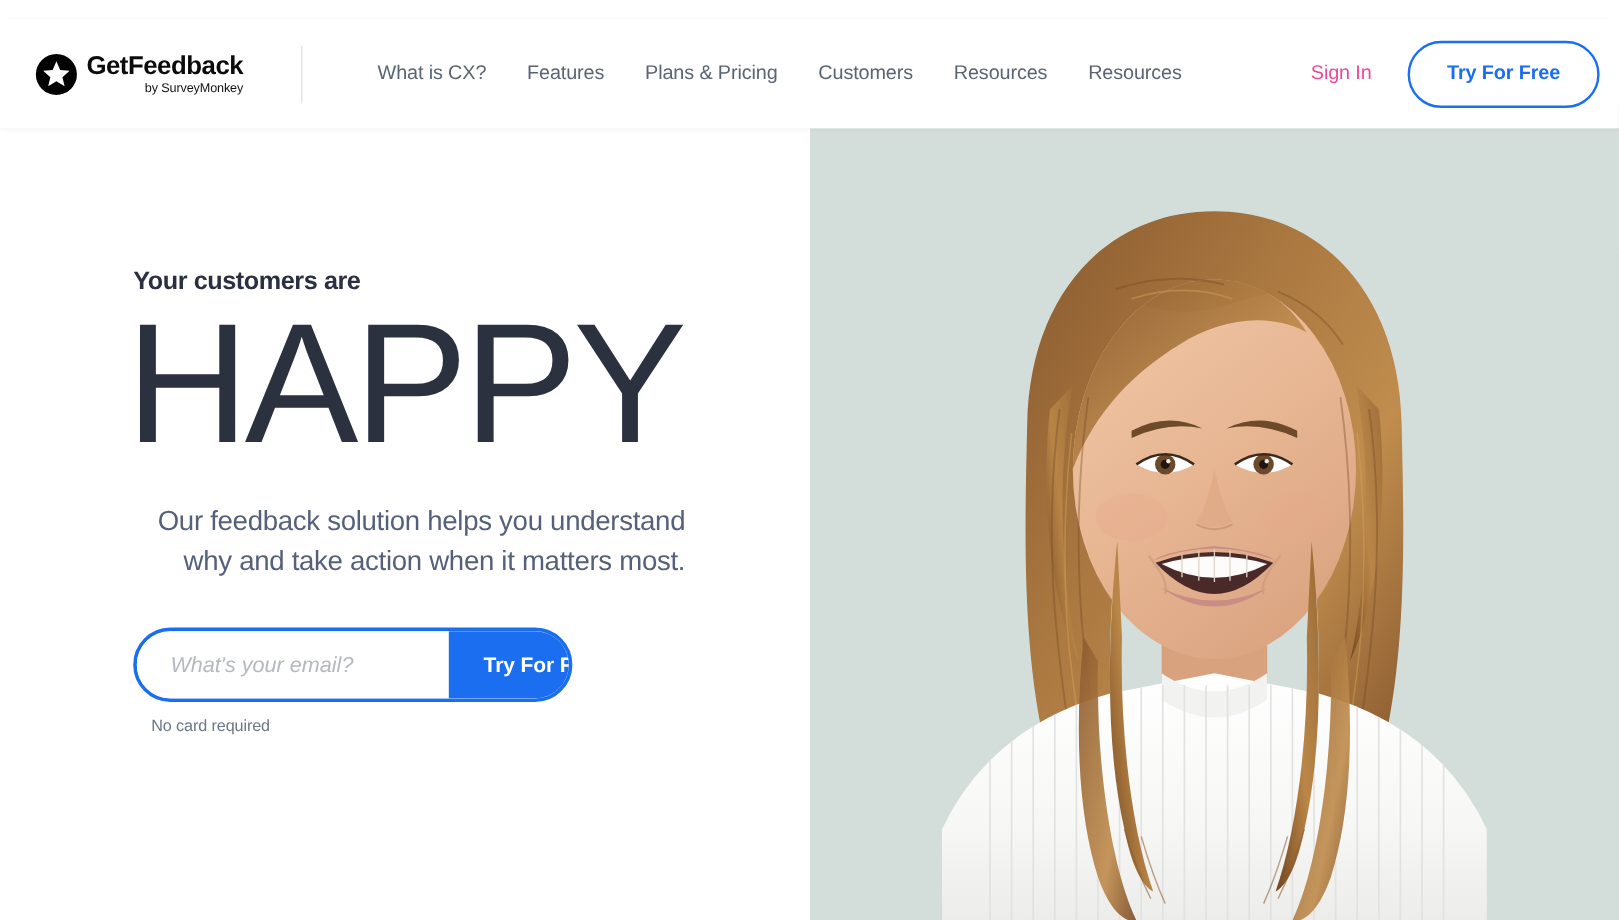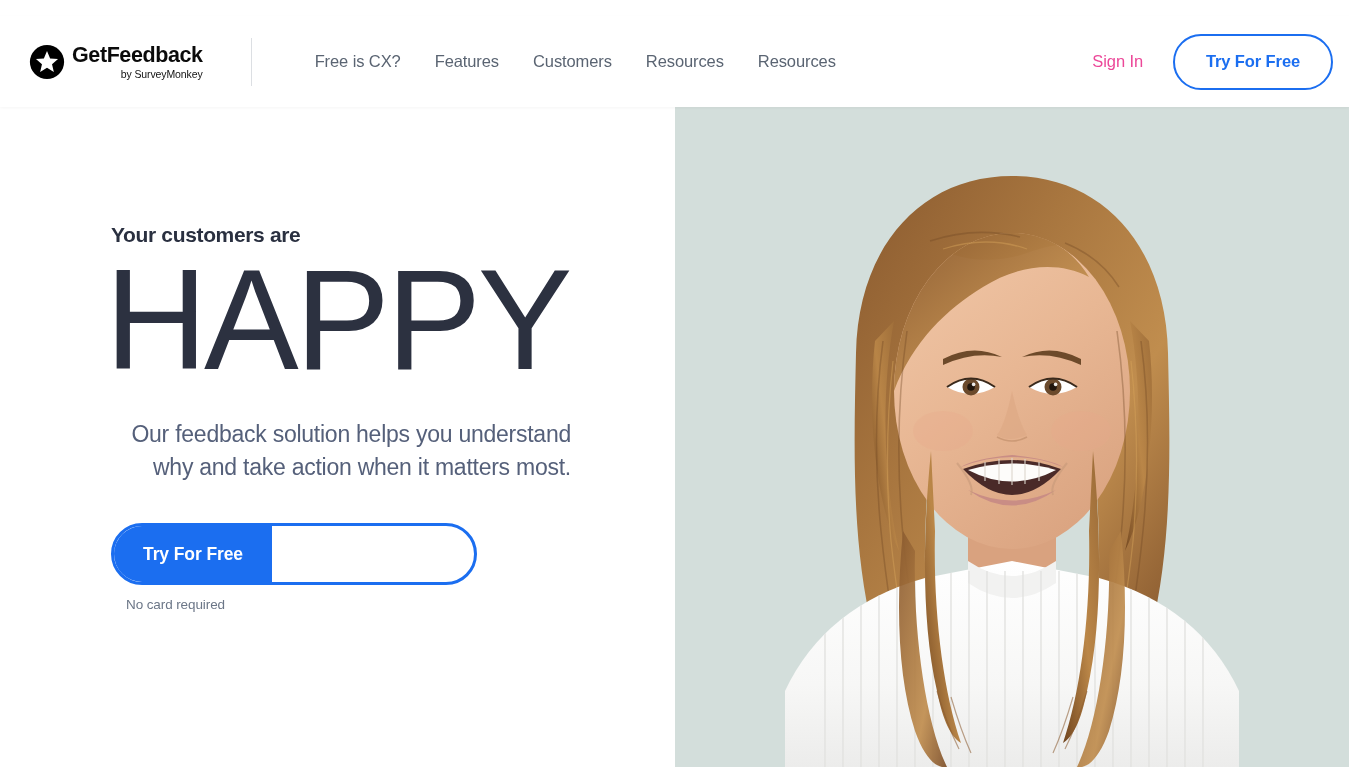--- a/index.html
+++ b/index.html
@@ -190,42 +190,44 @@
     </svg>
     <span class="logo-text">
       <span class="logo-name">GetFeedback</span>
       <span class="logo-sub">by SurveyMonkey</span>
     </span>
   </a>
 
   <div class="nav-divider"></div>
 
   <nav class="nav">
-    <a class="nav-link" href="#">Free is CX?</a>
+    <a class="nav-link" href="#">What is CX?</a>
     <a class="nav-link" href="#">Features</a>
+    <a class="nav-link" href="#">Plans &amp; Pricing</a>
     <a class="nav-link" href="#">Customers</a>
     <a class="nav-link" href="#">Resources</a>
     <a class="nav-link" href="#">Resources</a>
   </nav>
 
   <div class="nav-right">
     <a class="signin" href="#">Sign In</a>
     <button class="cta-outline">Try For Free</button>
   </div>
 </div>
 
 <div class="hero">
 
   <div class="hero-left">
     <div class="hero-copy">
       <div class="kicker">Your customers are</div>
       <div class="headline">HAPPY</div>
       <div class="subcopy">Our feedback solution helps you understand why and take action when it matters most.</div>
 
       <form class="signup">
+        <input class="email-input" type="text" placeholder="What's your email?" style="">
         <button class="signup-btn" type="submit">Try For Free</button>
       </form>
 
       <div class="nocard">No card required</div>
     </div>
   </div>
 
   <div class="hero-right">
     <svg class="photo" viewBox="0 0 674 676" preserveAspectRatio="xMidYMid slice">
       <defs>

